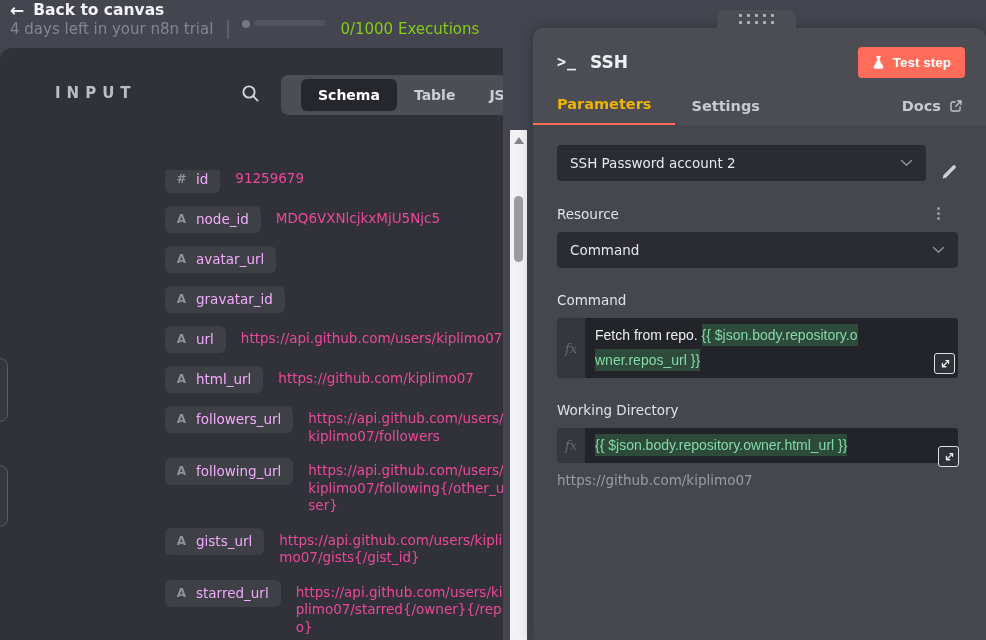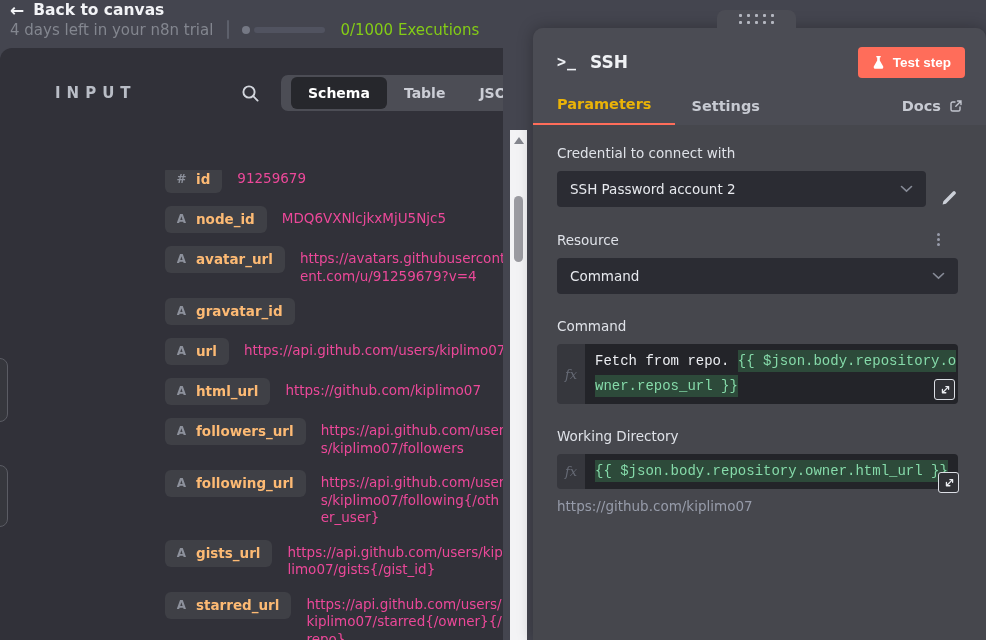--- a/index.html
+++ b/index.html
@@ -9,48 +9,48 @@
     background: #44454f;
     font-family: "DejaVu Sans", "Liberation Sans", sans-serif;
     -webkit-font-smoothing: antialiased;
   }
 
   
   .topbar { position:absolute; top:0; left:0; width:100%; height:48px; }
   .back-row { position:absolute; left:10px; top:1px; display:flex; align-items:center; gap:9px;
               color:#f2f3f6; font-size:15.5px; font-weight:bold; cursor:pointer; }
   .back-arrow { font-size:17px; line-height:18px; }
-  .trial-row { position:absolute; left:10px; top:20px; display:flex; align-items:center;
+  .trial-row { position:absolute; left:10px; top:20px; display:flex; align-items:flex-start;
                color:#83868f; font-size:15px; }
   .trial-sep { width:2px; height:19px; background:#5d606b; margin:0 13px 0 14px; border-radius:1px; }
   .prog-dot { width:8px; height:8px; border-radius:50%; background:#757884; margin-right:4px; }
   .prog-track { width:71px; height:6px; border-radius:3px; background:#515360; }
   .exec-text { margin-left:15px; color:#84cc16; }
 
   
   .left-panel { position:absolute; left:0; top:48px; width:503px; height:592px;
                 background:#313139; border-radius:12px 0 0 0; overflow:hidden; }
   .input-title { position:absolute; left:55px; top:36px; font-size:15px; font-weight:600;
                  letter-spacing:6px; color:#b9bdc6; }
   .search-btn { position:absolute; left:237px; top:32px; width:26px; height:26px; display:flex;
                 align-items:center; justify-content:center; cursor:pointer; }
   .view-tabs { position:absolute; left:281px; top:27px; height:36px; background:#4c4d55;
-               border-radius:7px; display:flex; align-items:center; padding:10px; }
+               border-radius:7px; display:flex; align-items:center; padding:20px; }
   .view-tab { padding:0 17px; line-height:32px; font-size:14px; font-weight:600;
               color:#ccced6; border-radius:6px; cursor:pointer; }
   .view-tab.active { background:#26272c; color:#ffffff; }
 
   .schema-list { position:absolute; left:165px; top:122px; width:341px; bottom:0;
                  display:flex; flex-direction:column; gap:13px; overflow:hidden; }
   .field-row { display:flex; align-items:flex-start; }
   .field-row:first-child { margin-top:-4px; }
   .pill { display:inline-flex; align-items:center; gap:9px; background:#3f4046; border-radius:6px;
           padding:5px 12px 6px 11px; flex:none; cursor:grab; }
   .pill .type { color:#8d919c; font-size:12px; font-weight:bold; width:11px; text-align:center; }
-  .pill .name { color:#fdba74; font-size:13.5px; font-weight:700; line-height:16px; }
+  .pill .name { color:#f0abfc; font-size:13.5px; font-weight:400; line-height:16px; }
   .field-value { color:#ec4899; font-size:13.5px; line-height:17.5px; margin-left:15px;
                  padding-top:4px; word-break:break-all; flex:1; }
 
   
   .scrollbar { position:absolute; left:510px; top:130px; width:17px; height:510px;
                background:#f3f3f5; }
   .sb-arrow { width:0; height:0; border-left:5px solid transparent; border-right:5px solid transparent;
               border-bottom:7px solid #84868e; margin:7px auto 0; }
   .sb-thumb { position:absolute; left:4px; top:66px; width:9px; height:66px;
               background:#9b9ba1; border-radius:5px; }
@@ -99,21 +99,21 @@
   .cred-row { display:flex; align-items:flex-end; gap:14px; }
   .cred-row .select { flex:1; }
   .section { margin-top:24px; }
 
   .expr { display:flex; position:relative; }
   .fx-strip { width:28px; background:#36373d; border-radius:4px 0 0 4px; display:flex;
               align-items:center; justify-content:center;
               font-family:"DejaVu Serif", serif; font-style:italic;
               font-size:13px; color:#666a75; flex:none; }
   .code { flex:1; background:#232429; border-radius:0 4px 4px 0; padding:5px 0 5px 10px;
-          font-family:Liberation Mono, monospace; font-size:14px; line-height:25px;
+          font-family:Liberation Sans, sans-serif; font-size:14px; line-height:25px;
           color:#eceef2; overflow:hidden; white-space:nowrap; cursor:text; }
   .hl { color:#85daa9; background:#2d4a3a; padding:3px 0; }
   .expand { position:absolute; width:21px; height:21px; background:#303136;
             border:1.5px solid #dcdfe5; border-radius:3px; display:flex; align-items:center;
             justify-content:center; cursor:pointer; }
   .expand.cmd { right:3px; bottom:4px; }
   .expand.wd { right:-1px; bottom:-4px; }
   .result { margin-top:9px; color:#979caa; font-size:13.5px; white-space:nowrap; overflow:hidden; }
 </style>
 </head>
@@ -164,21 +164,20 @@
       <span class="name">node_id</span>
     </div>
     <div class="field-value">MDQ6VXNlcjkxMjU5Njc5</div>
   </div>
 
   <div class="field-row">
     <div class="pill">
       <span class="type">A</span>
       <span class="name">avatar_url</span>
     </div>
-    <div class="field-value">https://avatars.githubusercontent.com/u/91259679?v=4</div>
   </div>
 
   <div class="field-row">
     <div class="pill">
       <span class="type">A</span>
       <span class="name">gravatar_id</span>
     </div>
     <div class="field-value"></div>
   </div>
 
@@ -277,21 +276,20 @@
         <svg width="14" height="14" viewBox="0 0 14 14">
           <path d="M6 3H3.6A1.6 1.6 0 0 0 2 4.6v5.8A1.6 1.6 0 0 0 3.6 12h5.8A1.6 1.6 0 0 0 11 10.4V8" fill="none" stroke="#c3c6cf" stroke-width="1.4" stroke-linecap="round"></path>
           <path d="M8.5 2H12v3.5M12 2 6.8 7.2" fill="none" stroke="#c3c6cf" stroke-width="1.4" stroke-linecap="round"></path>
         </svg>
       </div>
     </div>
   </div>
 
   <div class="ndv-body">
 
-    <div class="form-label">Credential to connect with</div>
     <div class="cred-row">
       <div class="select">
         <span>SSH Password account 2</span>
         <svg width="13" height="8" viewBox="0 0 13 8">
           <polyline points="1.5,1.5 6.5,6.2 11.5,1.5" fill="none" stroke="#878b97" stroke-width="1.6" stroke-linecap="round"></polyline>
         </svg>
       </div>
       <svg width="18" height="18" viewBox="0 0 18 18" class="pencil">
         <path d="M2.6 15.6l.8-3.4L13 2.6a1.5 1.5 0 0 1 2.1 0l.4.4a1.5 1.5 0 0 1 0 2.1L5.9 14.7l-3.3.9z" fill="#ccd0d8"></path>
       </svg>

